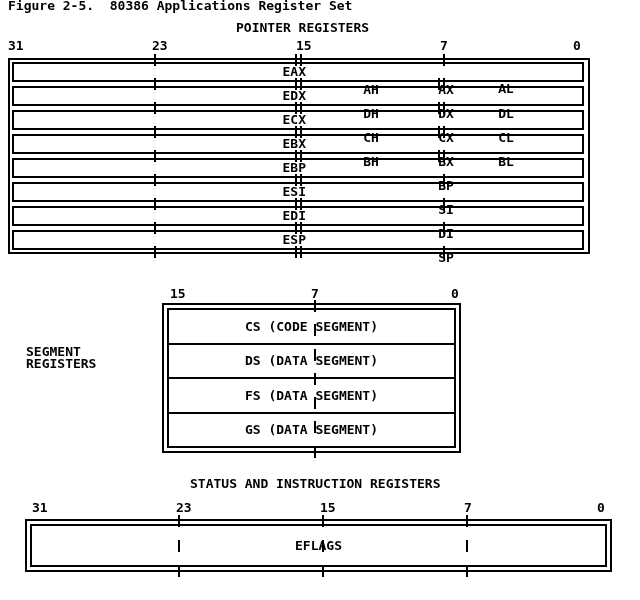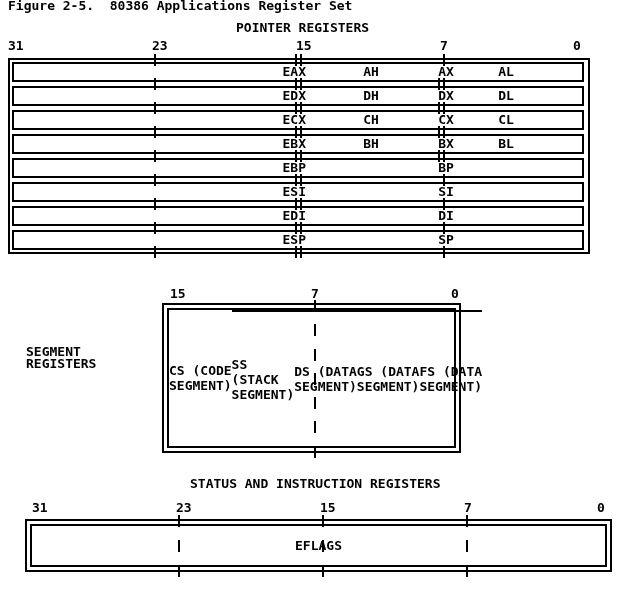--- a/index.html
+++ b/index.html
@@ -2,31 +2,31 @@
 <html><head>
 <meta charset="utf-8">
 <style>
   html,body{margin:0;padding:0;}
   body{
     width:640px;height:600px;background:#ffffff;position:relative;overflow:hidden;
     font-family:"DejaVu Sans Mono","Liberation Mono",monospace;
     font-weight:bold;font-size:13px;color:#000;
   }
   .abs{position:absolute;line-height:12px;white-space:pre;}
-  .ctr{text-align:center;}
+  .ctr{text-align:center;margin-top:18px;}
   .rgt{text-align:right;}
   
   .bx{position:absolute;border:2px solid #000;box-sizing:border-box;background:transparent;}
   
   .tick{position:absolute;width:2px;z-index:5;
         background:repeating-linear-gradient(180deg,#000 0 12px,transparent 12px 24px);}
   .tick-seg{background:repeating-linear-gradient(180deg,#000 0 12px,transparent 12px 24.3px);}
   .tick-st{background:repeating-linear-gradient(180deg,#000 0 12px,transparent 12px 25px);}
   
-  .tbl{display:flex;flex-direction:row;}
+  .tbl{display:flex;flex-direction:column;}
   .tbl > .trow{flex:1;display:flex;align-items:center;justify-content:center;}
   .tbl > .trow + .trow{border-top:2px solid #000;}
 </style>
 </head>
 <body>
 
 <div class="abs" style="left:8px;top:1;">Figure 2-5.  80386 Applications Register Set</div>
 
 <div class="abs" style="left:236px;top:22px;">POINTER REGISTERS</div>
 
@@ -49,21 +49,21 @@
 
 <div class="tick" style="left:154px;top:54px;height:204px;"></div>
 <div class="tick" style="left:295px;top:54px;height:204px;"></div>
 <div class="tick" style="left:300px;top:54px;height:204px;"></div>
 <div class="tick" style="left:443px;top:54px;height:204px;"></div>
 <div class="tick" style="left:438px;top:78px;height:84px;"></div>
 
 <div class="abs rgt" style="left:230px;top:66px;width:76px;">EAX</div>
 <div class="abs ctr" style="left:341px;top:66px;width:60px;">AH</div>
 <div class="abs ctr" style="left:416px;top:66px;width:60px;">AX</div>
-<div class="abs ctr" style="left:476px;top:66px;width:60px;">AL</div>
+<div class="abs ctr" style="left:476px;top:66px;width:60px;font-family:Liberation Mono, monospace;">AL</div>
 
 <div class="abs rgt" style="left:230px;top:90px;width:76px;">EDX</div>
 <div class="abs ctr" style="left:341px;top:90px;width:60px;">DH</div>
 <div class="abs ctr" style="left:416px;top:90px;width:60px;">DX</div>
 <div class="abs ctr" style="left:476px;top:90px;width:60px;">DL</div>
 
 <div class="abs rgt" style="left:230px;top:114px;width:76px;">ECX</div>
 <div class="abs ctr" style="left:341px;top:114px;width:60px;">CH</div>
 <div class="abs ctr" style="left:416px;top:114px;width:60px;">CX</div>
 <div class="abs ctr" style="left:476px;top:114px;width:60px;">CL</div>
@@ -88,24 +88,23 @@
 <div class="abs" style="left:26px;top:346px;">SEGMENT</div>
 <div class="abs" style="left:26px;top:358px;text-align:right;">REGISTERS</div>
 
 <div class="abs" style="left:170px;top:288px;">15</div>
 <div class="abs" style="left:311px;top:288px;">7</div>
 <div class="abs" style="left:451px;top:288px;">0</div>
 
 <div class="bx" style="left:162px;top:303px;width:299px;height:150px;"></div>
 <div class="bx tbl" style="left:167px;top:308px;width:289px;height:140px;">
   <div class="trow">CS (CODE SEGMENT)</div>
-  <div class="trow">SS (STACK SEGMENT)</div>
   <div class="trow">DS (DATA SEGMENT)</div>
+  <div class="trow">FS (DATA SEGMENT)</div>
   <div class="trow">GS (DATA SEGMENT)</div>
-  <div class="trow">FS (DATA SEGMENT)</div>
 </div>
 <div class="tick tick-seg" style="left:314px;top:300px;height:158px;"></div>
 
 <div class="abs" style="left:190px;top:478px;">STATUS AND INSTRUCTION REGISTERS</div>
 
 <div class="abs" style="left:32px;top:502px;">31</div>
 <div class="abs" style="left:176px;top:502px;">23</div>
 <div class="abs" style="left:320px;top:502px;">15</div>
 <div class="abs" style="left:464px;top:502px;">7</div>
 <div class="abs" style="left:597px;top:502px;">0</div>

